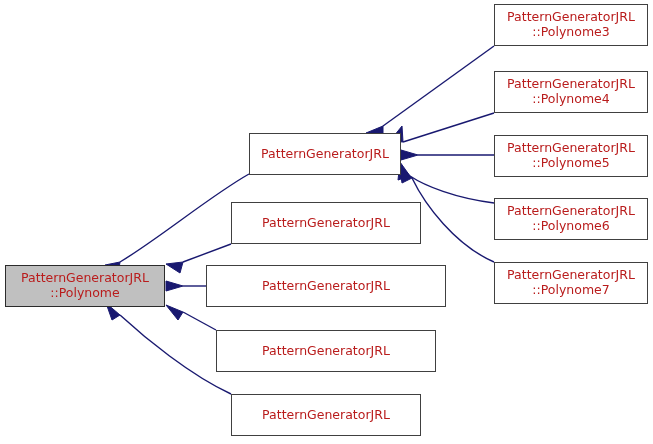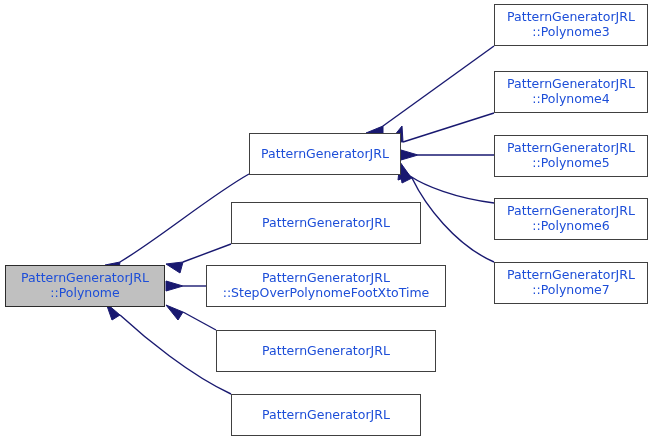--- a/index.html
+++ b/index.html
@@ -26,21 +26,21 @@
   .node {
     position: absolute;
     box-sizing: border-box;
     border: 1px solid #404040;
     background: #ffffff;
     display: flex;
     flex-direction: column;
     align-items: center;
     justify-content: center;
     line-height: 1.18;
-    color: #1d4ed8;
+    color: #b91c1c;
     font-size: 12.5px;
     text-align: center;
     white-space: nowrap;
   }
   .node.root {
     background: #c0c0c0;
     border-color: #2b2b2b;
   }
   .node .line1, .node .line2 {
     display: block;
@@ -82,21 +82,20 @@
         <span class="line2">::Polynome</span>
       </div>
       <div class="node" style="left: 249px; top: 133px; width: 152px; height: 42px;">
         <span class="line1">PatternGeneratorJRL</span>
       </div>
       <div class="node" style="left: 231px; top: 202px; width: 190px; height: 42px;">
         <span class="line1">PatternGeneratorJRL</span>
       </div>
       <div class="node" style="left: 206px; top: 265px; width: 240px; height: 42px;">
         <span class="line1">PatternGeneratorJRL</span>
-        <span class="line2">::StepOverPolynomeFootXtoTime</span>
       </div>
       <div class="node" style="left: 216px; top: 330px; width: 220px; height: 42px;">
         <span class="line1">PatternGeneratorJRL</span>
       </div>
       <div class="node" style="left: 231px; top: 394px; width: 190px; height: 42px;">
         <span class="line1">PatternGeneratorJRL</span>
       </div>
       <div class="node" style="left: 494px; top: 4px; width: 154px; height: 42px;">
         <span class="line1">PatternGeneratorJRL</span>
         <span class="line2">::Polynome3</span>

